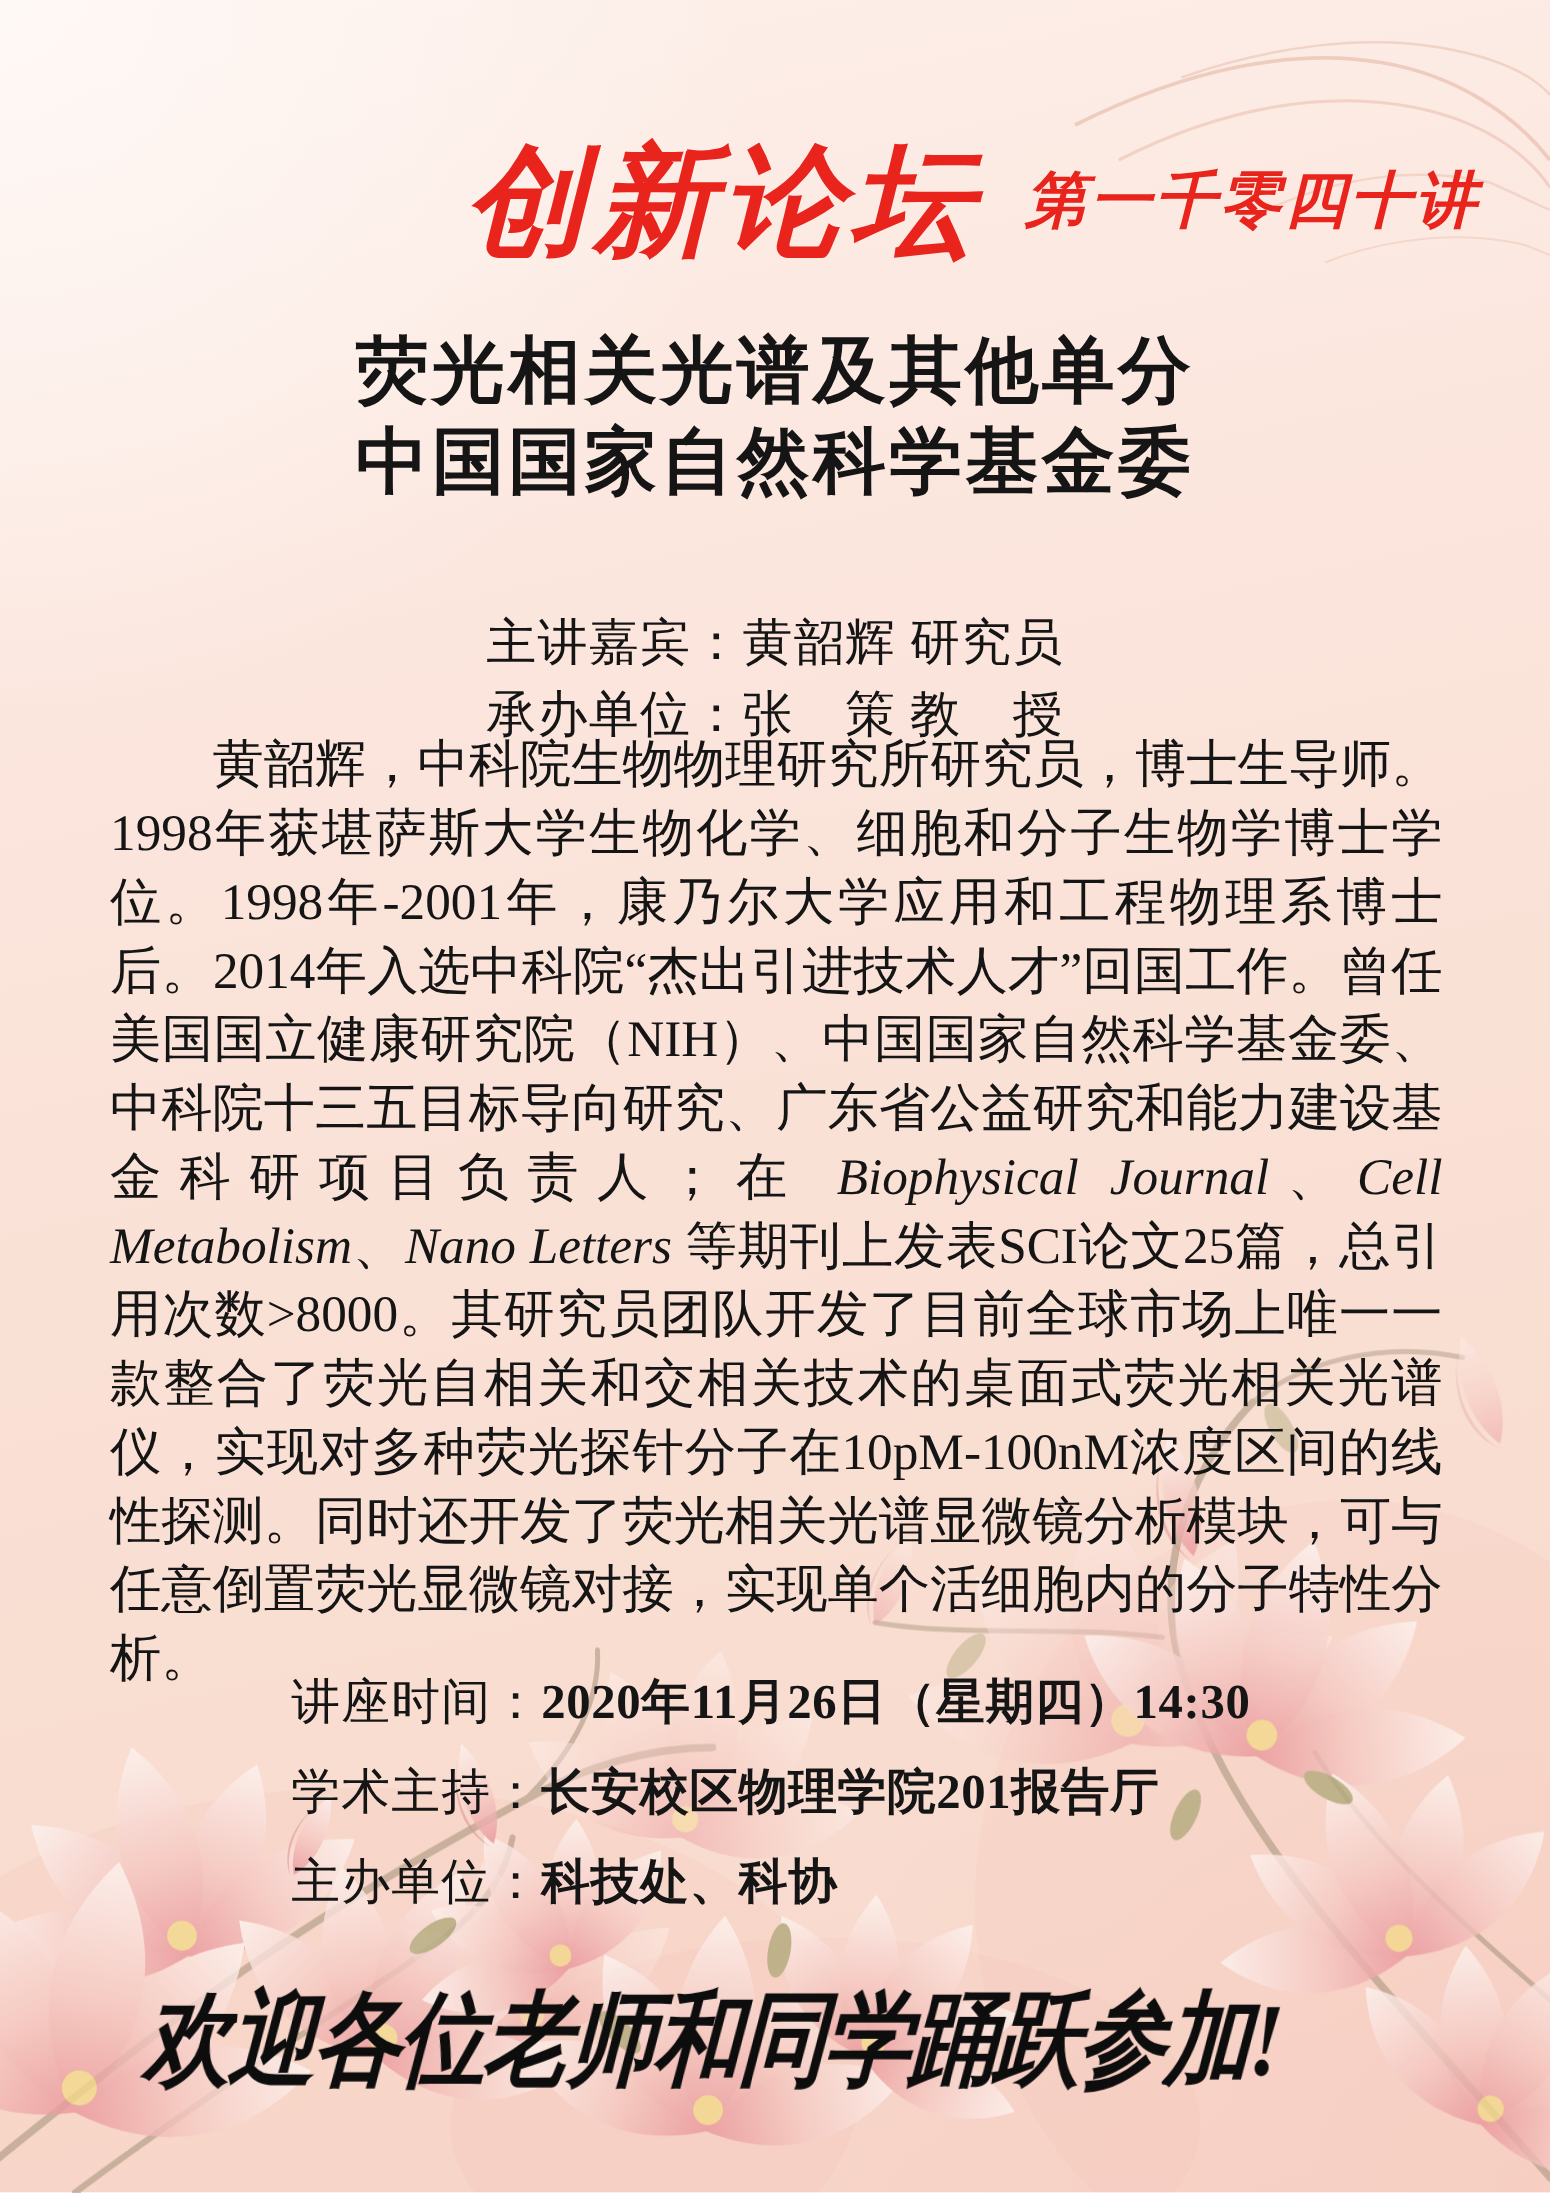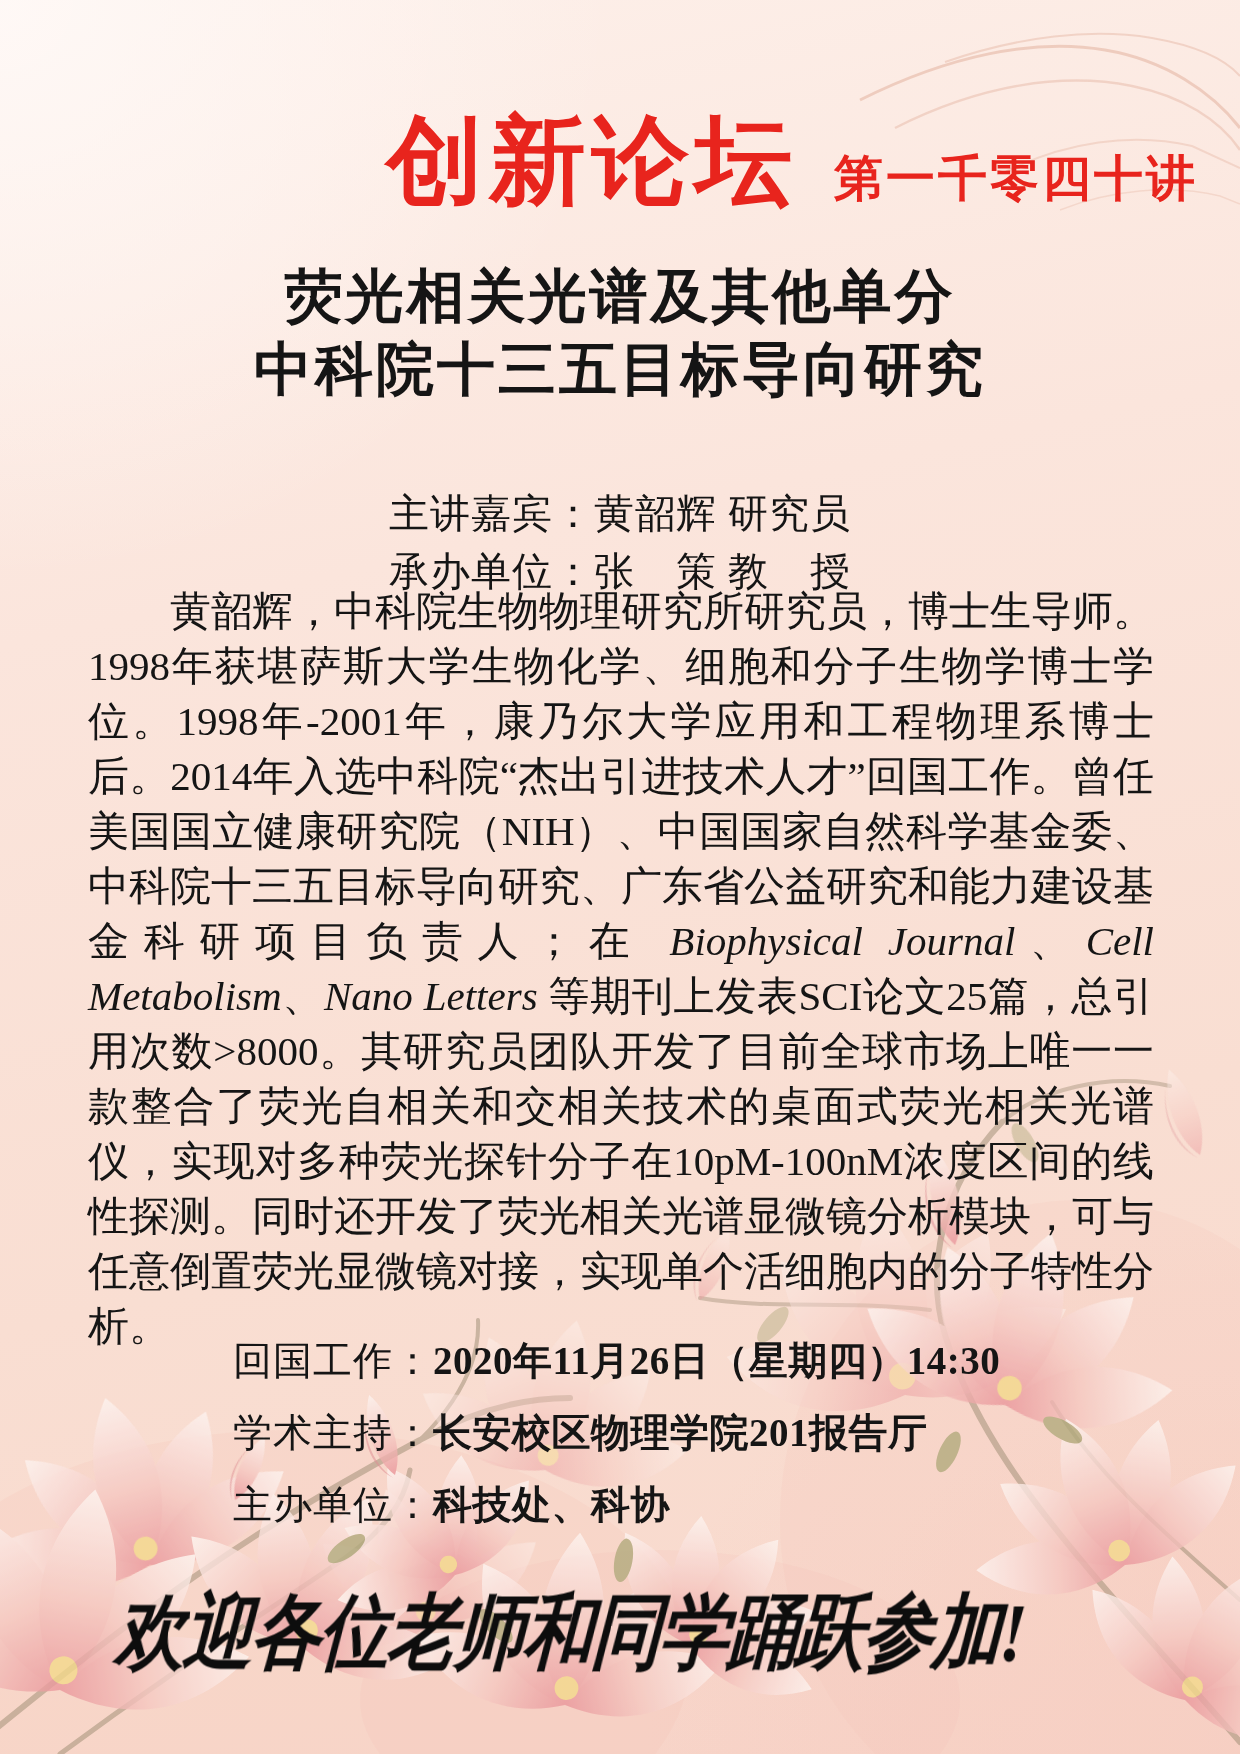--- a/index.html
+++ b/index.html
@@ -14,21 +14,21 @@
   }
   .decor { position:absolute; inset:0; z-index:0; }
   .layer { position:absolute; z-index:2; }
 
   
   .logo { left:103px; top:106px; width:224px; text-align:center; }
   .logo svg { display:block; margin:0 auto; }
   .logo-word { margin-top:10px; font-size:30px; letter-spacing:1px; color:#c3241e; font-weight:500; }
 
   
-  .header { left:386px; top:110px; display:flex; align-items:flex-end; white-space:nowrap; }
+  .header { left:372px; top:110px; display:flex; align-items:center; white-space:nowrap;font-style:italic; }
   .forum-title {
     font-family:"Liberation Sans","DejaVu Sans",sans-serif;
     font-weight:900; font-size:97px; line-height:1.05; color:#e8241d; letter-spacing:6px;
   }
   .lecture-no {
     font-family:"Liberation Sans","DejaVu Sans",sans-serif;
     font-weight:700; font-size:49px; color:#e8241d; margin-left:36px; letter-spacing:3px;
   }
 
   
@@ -139,33 +139,33 @@
   </svg>
 
 
   <div class="layer header">
     <span class="forum-title">创新论坛</span>
     <span class="lecture-no">第一千零四十讲</span>
   </div>
 
   <div class="layer talk-title">
     <div>荧光相关光谱及其他单分</div>
-    <div>中科院十三五目标导向研究</div>
+    <div>中国国家自然科学基金委</div>
   </div>
 
   <div class="layer speakers">
     <div>主讲嘉宾：黄韶辉 研究员</div>
     <div>承办单位：张　策 教　授</div>
   </div>
 
   <div class="layer bio"><span>黄韶辉，中科院生物物理研究所研究员，博士生导师。1998年获堪萨斯大学生物化学、细胞和分子生物学博士学位。1998年-2001年，康乃尔大学应用和工程物理系博士后。2014年入选中科院“杰出引进技术人才”回国工作。曾任美国国立健康研究院（NIH）、中国国家自然科学基金委、中科院十三五目标导向研究、广东省公益研究和能力建设基金科研项目负责人；在 </span><span class="it">Biophysical Journal</span><span>、</span><span class="it">Cell Metabolism</span><span>、</span><span class="it">Nano Letters</span><span> 等期刊上发表SCI论文25篇，总引用次数&gt;8000。其研究员团队开发了目前全球市场上唯一一款整合了荧光自相关和交相关技术的桌面式荧光相关光谱仪，实现对多种荧光探针分子在10pM-100nM浓度区间的线性探测。同时还开发了荧光相关光谱显微镜分析模块，可与任意倒置荧光显微镜对接，实现单个活细胞内的分子特性分析。</span></div>
 
   <div class="layer details">
     <div class="detail-row">
-      <span class="detail-label">回国工作：</span><span class="detail-value">2020年11月26日（星期四）14:30</span>
+      <span class="detail-label">讲座时间：</span><span class="detail-value">2020年11月26日（星期四）14:30</span>
     </div>
     <div class="detail-row">
       <span class="detail-label">学术主持：</span><span class="detail-value">长安校区物理学院201报告厅</span>
     </div>
     <div class="detail-row">
       <span class="detail-label">主办单位：</span><span class="detail-value">科技处、科协</span>
     </div>
   </div>
 
   <div class="layer welcome">欢迎各位老师和同学踊跃参加!</div>

